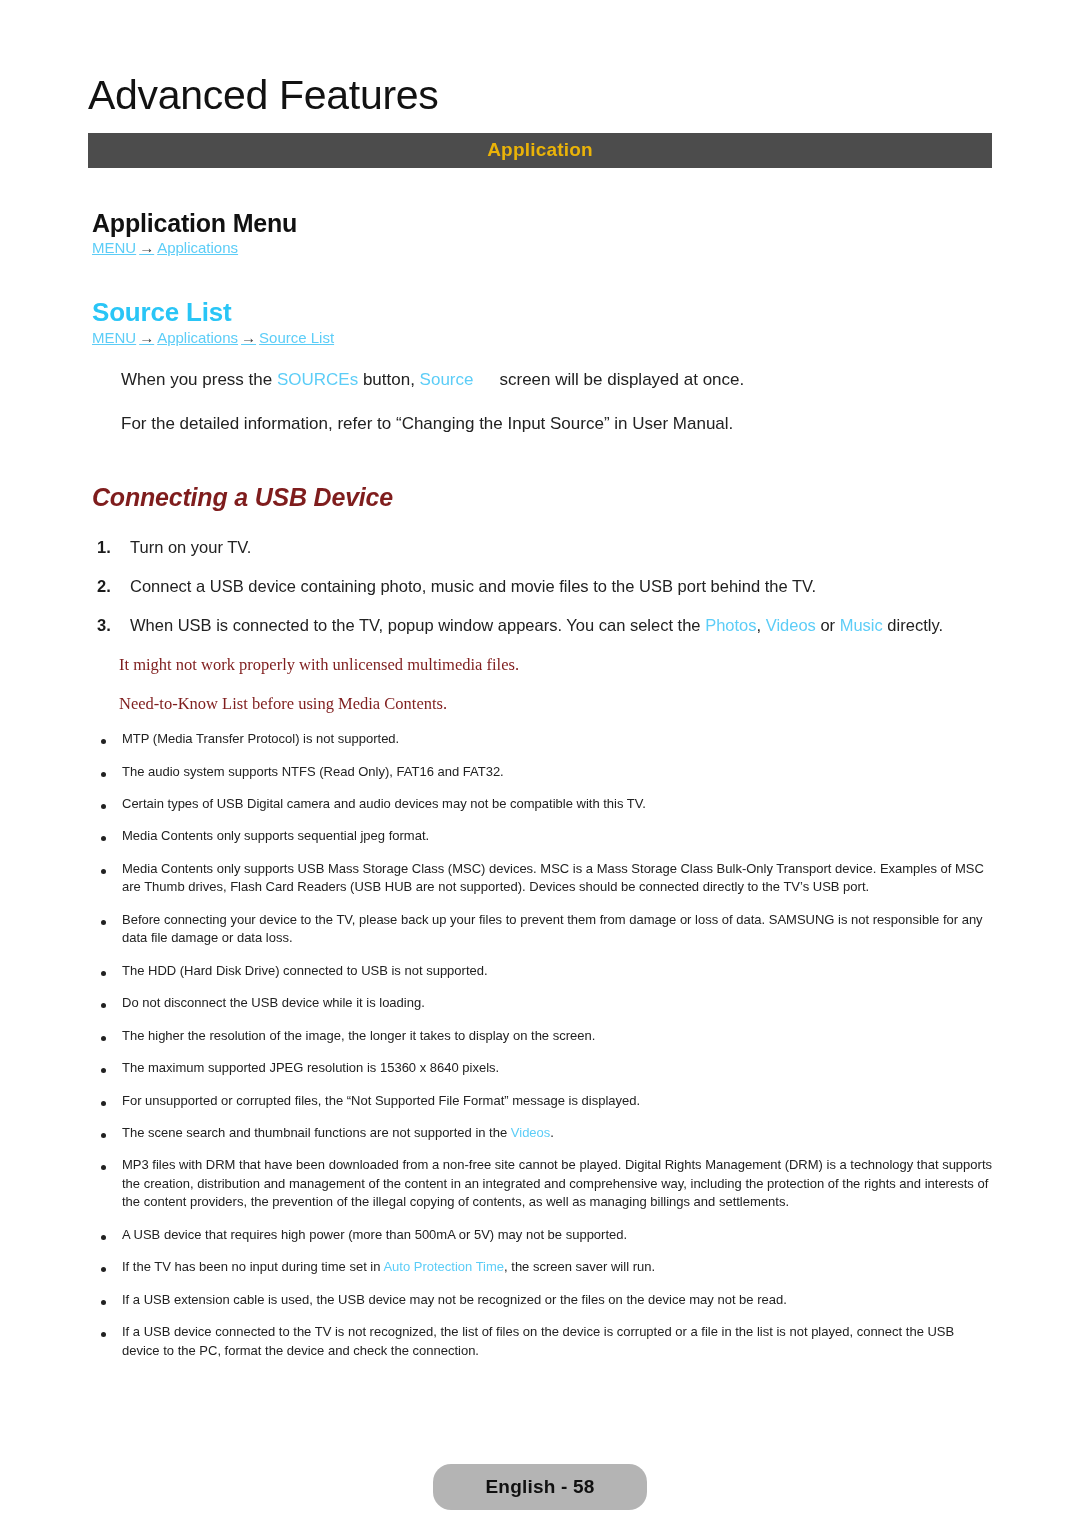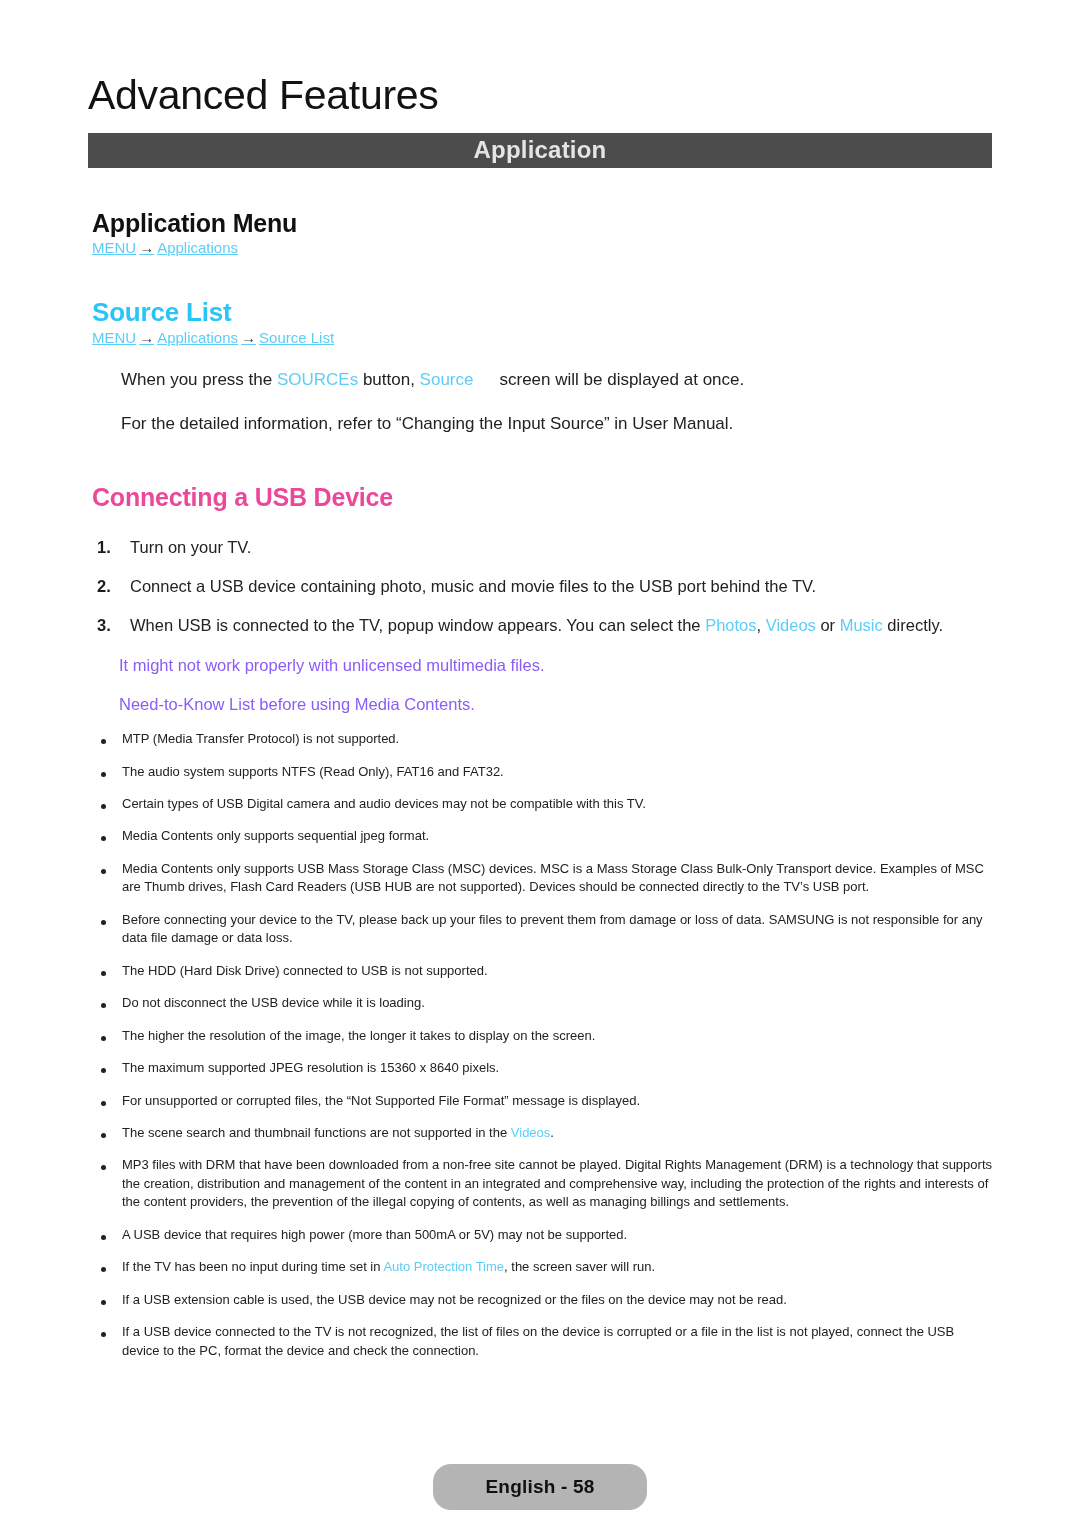--- a/index.html
+++ b/index.html
@@ -36,22 +36,22 @@
   
   .section-bar {
     margin-top: 14px;
     height: 35px;
     background: #4c4c4c;
     display: flex;
     align-items: center;
     justify-content: center;
   }
   .section-bar-label {
-    color: #e5e5e5;
-    font-size: 24px;
+    color: #eab308;
+    font-size: 19px;
     font-weight: bold;
     letter-spacing: 0.2px;
   }
 
   
   h2.h-black {
     margin: 41px 0 0 4px;
     font-size: 25px;
     font-weight: bold;
     color: #111111;
@@ -61,22 +61,23 @@
     margin: 40px 0 0 4px;
     font-size: 26px;
     font-weight: bold;
     color: #29c5f6;
     letter-spacing: -0.2px;
   }
   h2.h-usb {
     margin: 47px 0 8px 4px;
     font-size: 25px;
     font-weight: bold;
-    color: #ec4899;
+    color: #7f1d1d;
     letter-spacing: -0.2px;
+    font-style: italic;
   }
 
   
   .menupath {
     margin: 0 0 0 4px;
     font-size: 15px;
     color: #5ccdf7;
     line-height: 1.3;
     text-decoration: underline;
   }
@@ -115,21 +116,22 @@
     left: 0;
     top: 0;
     font-weight: bold;
     font-size: 16.5px;
     color: #1b1b1b;
   }
   .subnote {
     margin: 17px 0 0 31px;
     font-size: 16.5px;
     line-height: 1.35;
-    color: #8b5cf6;
+    color: #7f1d1d;
+    font-family: Liberation Serif, serif;
   }
 
   
   .bullets {
     margin: 15px 0 0 0;
     padding: 0;
     list-style: none;
   }
   .bullets > li {
     position: relative;

